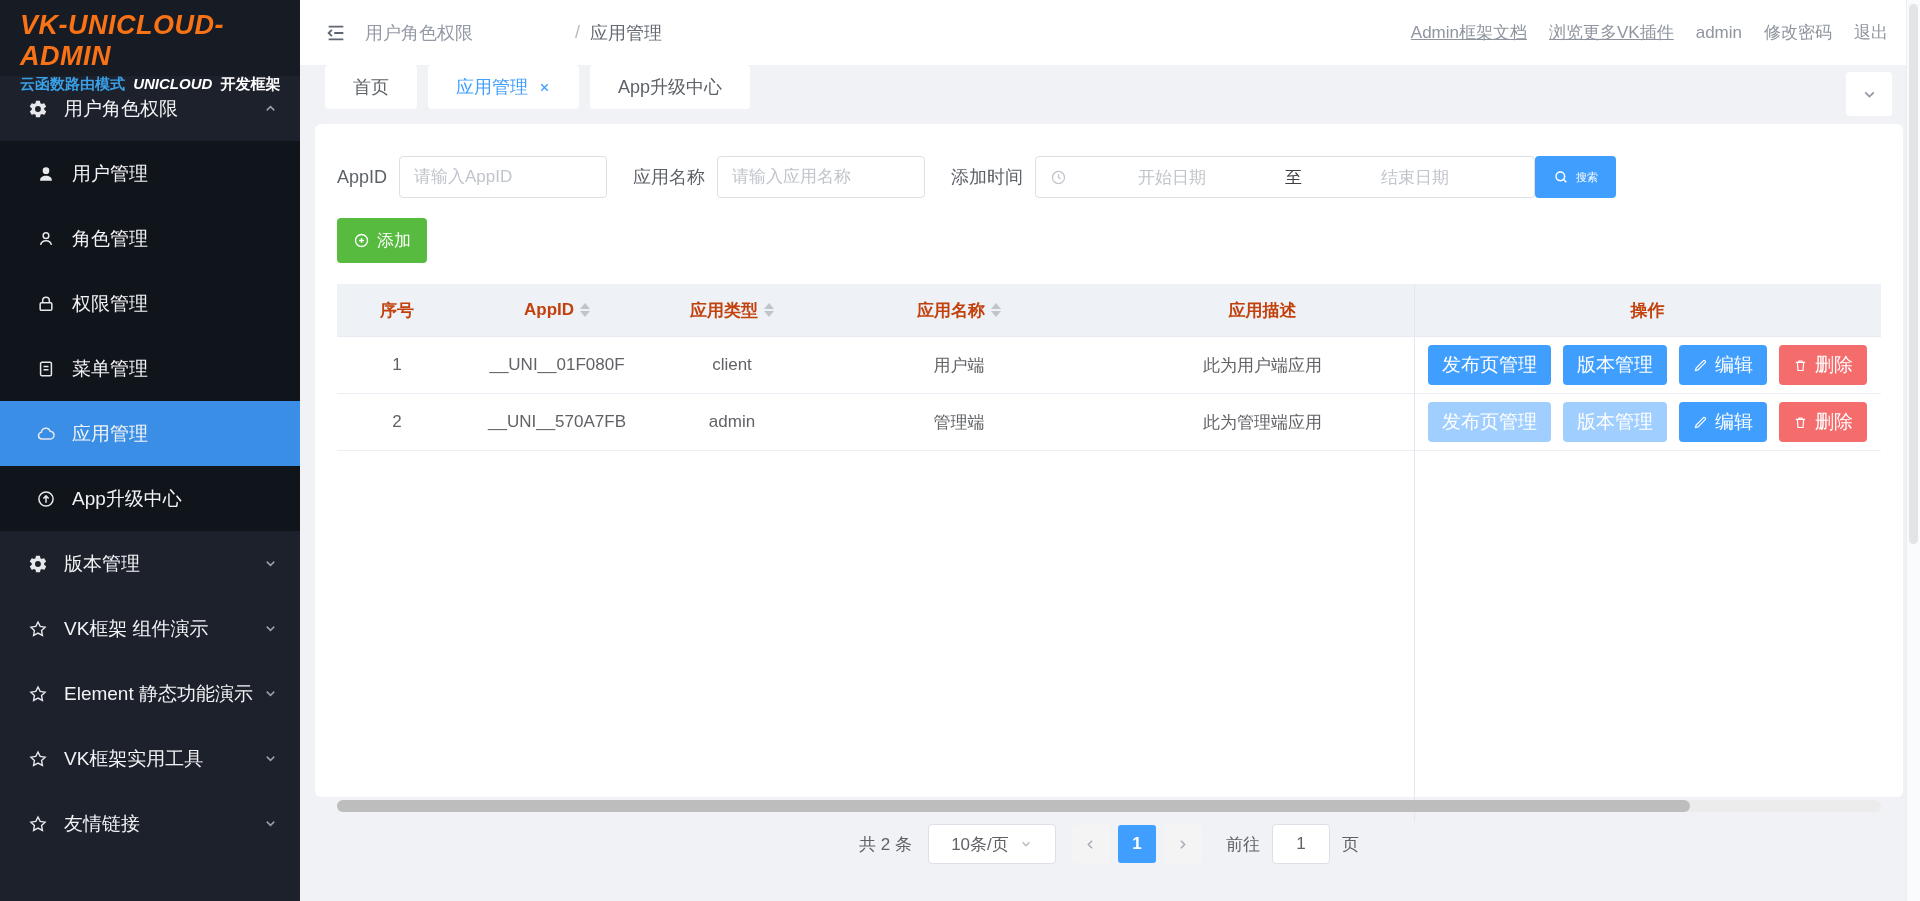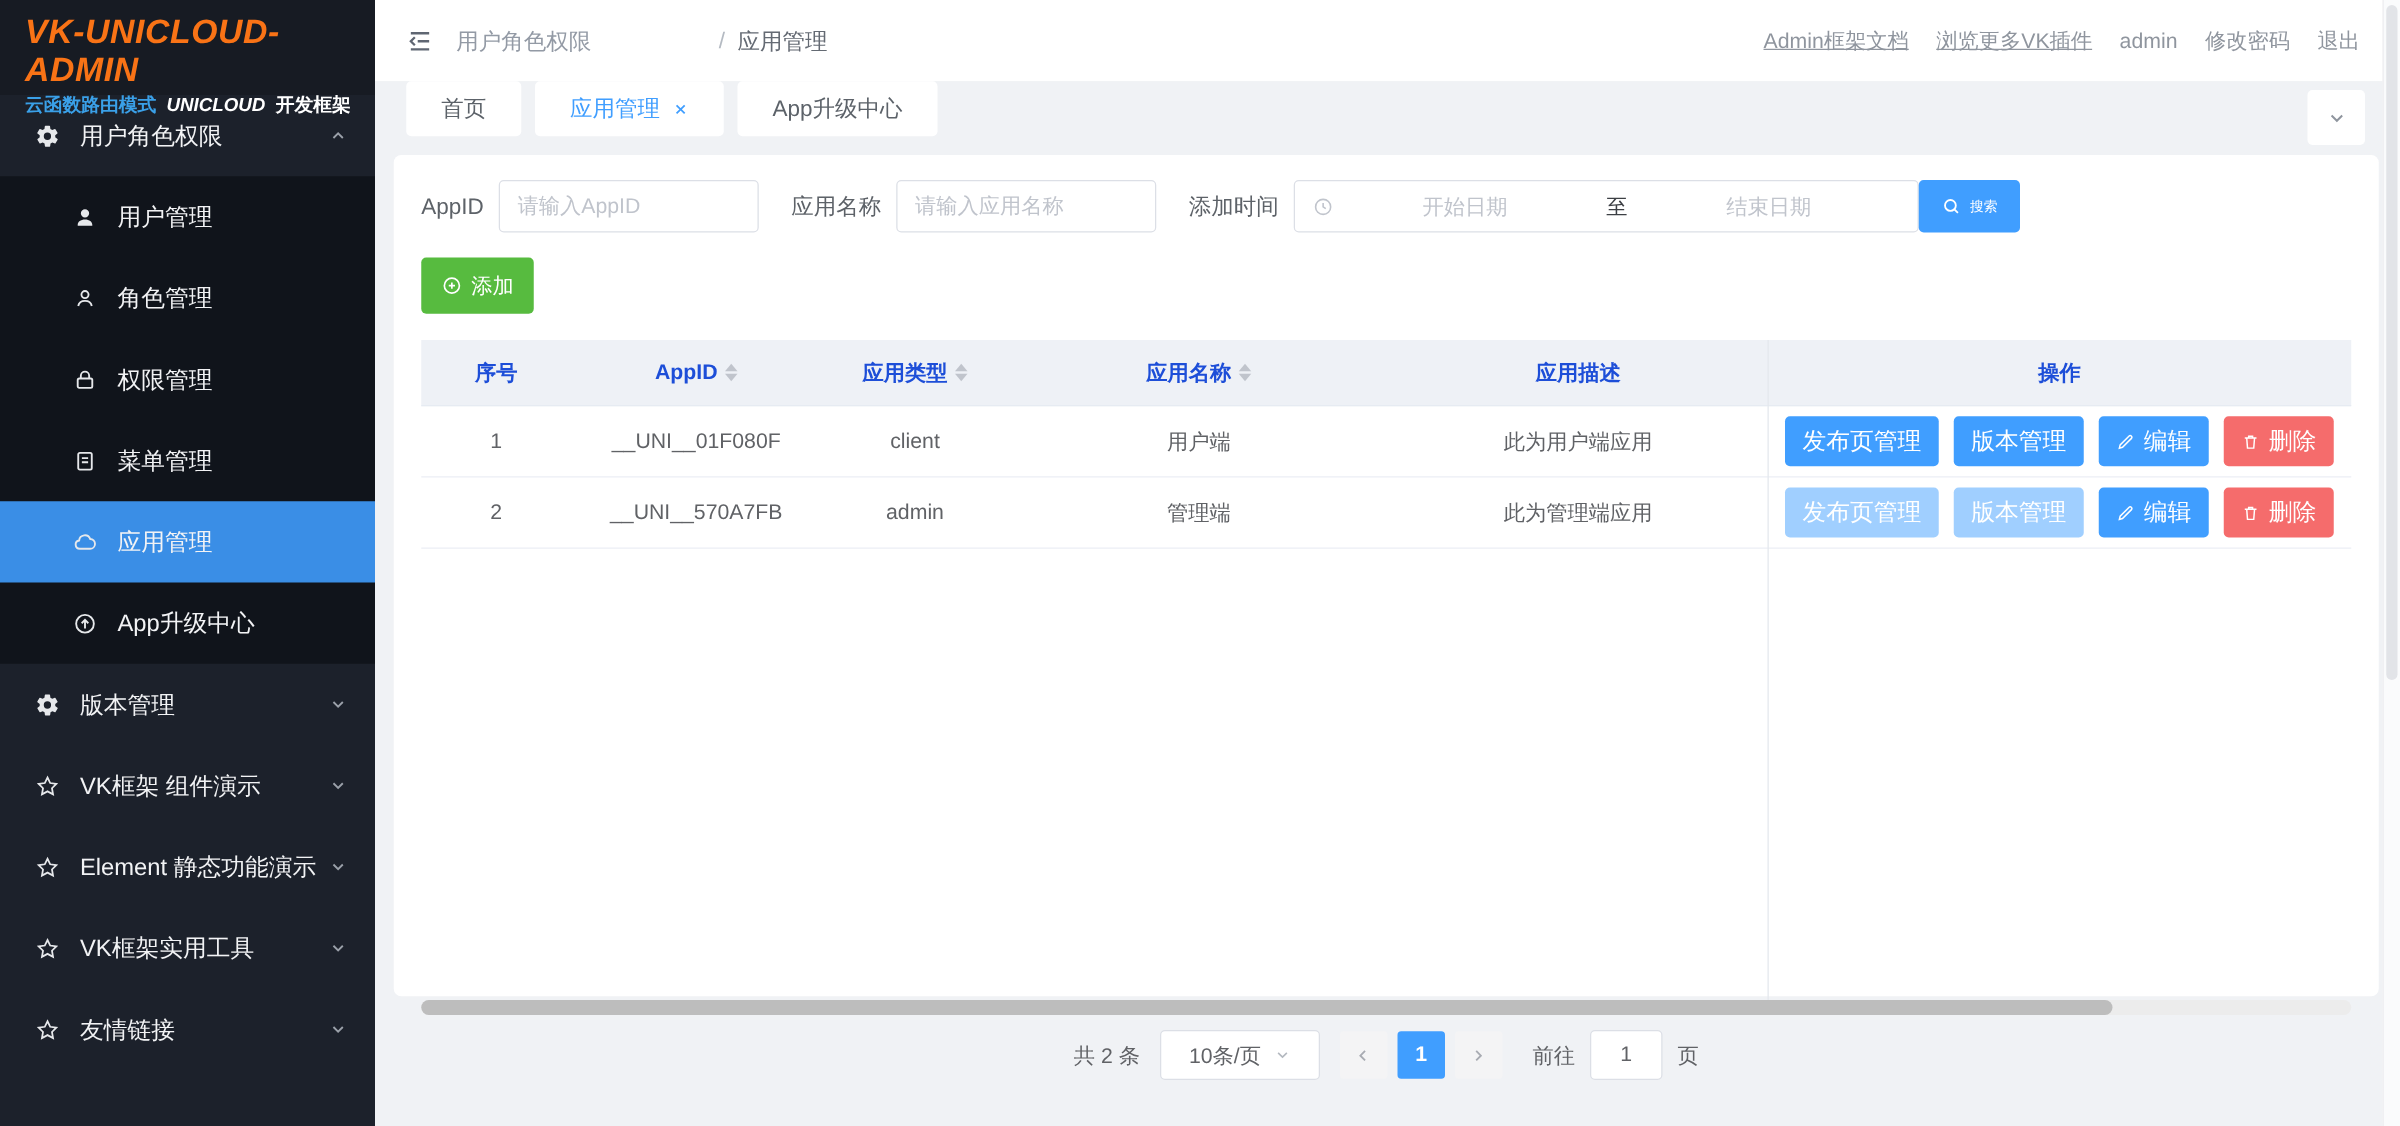--- a/index.html
+++ b/index.html
@@ -11,21 +11,21 @@
   .sidebar { position:absolute; left:0; top:0; width:300px; height:901px; background:#1c212b; z-index:5; }
   .logo { height:76px; padding:10px 0 0 20px; background:#171b23; }
   .logo-title { font-size:27px; font-weight:800; font-style:italic; color:#f97316; letter-spacing:.5px; }
   .logo-sub { margin-top:3px; font-size:15px; font-weight:700; color:#fff; }
   .logo-sub .mode { color:#3aa0e8; }
   .logo-sub .brand { font-style:italic; margin:0 4px; }
   .menu-item { height:65px; display:flex; align-items:center; color:#f2f3f5; font-size:19px; cursor:pointer; position:relative; padding-left:28px; }
   .menu-item .mi-icon { width:20px; height:20px; margin-right:16px; color:#e6e8eb; flex:none; }
   .menu-item .chev { position:absolute; right:22px; color:#9aa0a9; }
   .submenu { background:#10141b; }
-  .submenu .menu-item { padding-left:58px; }
+  .submenu .menu-item { padding-left:36px; }
   .menu-item.active { background:#3a8ee6; }
 
   
   .main { position:absolute; left:300px; top:0; width:1620px; height:901px; background:#f0f2f5; }
 
   .topbar { height:65px; background:#fff; display:flex; align-items:center; padding:0 32px 0 25px; }
   .fold-btn { color:#5f6672; cursor:pointer; margin-right:18px; }
   .crumb { display:flex; align-items:center; gap:10px; font-size:18px; }
   .crumb .c1 { color:#939aa5; }
   .crumb .sep { color:#b4bac2; }
@@ -34,41 +34,41 @@
   .top-links .lnk { cursor:pointer; }
   .top-links .lnk.u { text-decoration:underline; }
 
   .tabstrip { height:59px; background:#f0f2f5; display:flex; align-items:flex-start; padding-left:25px; gap:11px; position:relative; }
   .tab { height:44px; background:#fff; border-radius:4px; display:flex; align-items:center; padding:0 28px; font-size:18px; color:#5c6269; cursor:pointer; }
   .tab.active { color:#409EFF; }
   .tab .x { margin-left:10px; color:#409EFF; cursor:pointer; }
   .tab-drop { position:absolute; right:28px; top:7px; width:46px; height:44px; background:#fff; border-radius:4px; display:flex; align-items:center; justify-content:center; color:#8f959e; cursor:pointer; }
 
   
-  .card { position:absolute; left:15px; top:124px; width:1588px; height:673px; background:#fff; border-radius:6px; padding:20px 22px 0 22px; }
+  .card { position:absolute; left:15px; top:124px; width:1588px; height:673px; background:#fff; border-radius:6px; padding:32px 22px 0 22px; }
 
   .search-row { display:flex; align-items:center; height:42px; }
   .f-label { font-size:18px; color:#5d6268; margin-right:12px; flex:none; }
   .f-input { width:208px; height:42px; border:1px solid #dcdfe6; border-radius:4px; padding:0 14px; font-size:17px; color:#606266; outline:none; font-family:inherit; }
   .f-input::placeholder { color:#c0c4cc; }
   .gap26 { width:26px; flex:none; }
   .daterange { width:500px; height:42px; border:1px solid #dcdfe6; border-radius:4px; display:flex; align-items:center; padding:0 14px; }
   .daterange .clk { color:#c0c4cc; flex:none; }
   .dr-part { flex:1; text-align:center; font-size:17px; color:#c0c4cc; }
   .dr-sep { flex:none; font-size:17px; color:#3c3f44; padding:0 8px; }
   .btn { display:inline-flex; align-items:center; justify-content:center; gap:7px; border:none; border-radius:4px; cursor:pointer; font-family:inherit; white-space:nowrap; }
   .btn-search { height:42px; padding:0 18px; background:#409EFF; color:#fff; font-size:11px; }
   .btn-add { margin-top:20px; height:45px; padding:0 16px; background:#57bb3f; color:#fff; font-size:17px; }
 
   
   .table { margin-top:21px; position:relative; }
   .trow { display:flex; border-bottom:1px solid #ebeef5; }
   .thead { background:#eef1f6; border-bottom:1px solid #e6ebf2; }
   .cell { display:flex; align-items:center; justify-content:center; font-size:17px; color:#606266; }
-  .thead .cell { height:52px; color:#1d4ed8; font-weight:700; }
+  .thead .cell { height:52px; color:#c2410c; font-weight:700; }
   .tbody .cell { height:56px; }
   .c0{width:120px;} .c1{width:200px;} .c2{width:150px;} .c3{width:304px;} .c4{width:303px;} .c5{width:467px;}
   .sortcaret { display:inline-flex; flex-direction:column; margin-left:6px; gap:2px; cursor:pointer; }
   .sortcaret .su { width:0;height:0;border-left:5px solid transparent;border-right:5px solid transparent;border-bottom:6px solid #c0c4cc; }
   .sortcaret .sd { width:0;height:0;border-left:5px solid transparent;border-right:5px solid transparent;border-top:6px solid #c0c4cc; }
   .ops { gap:12px; }
   .abtn { height:40px; padding:0 14px; font-size:19px; color:#fff; }
   .abtn.blue { background:#409EFF; }
   .abtn.blue.dis { background:#a0cfff; cursor:not-allowed; }
   .abtn.red { background:#f56c6c; }

